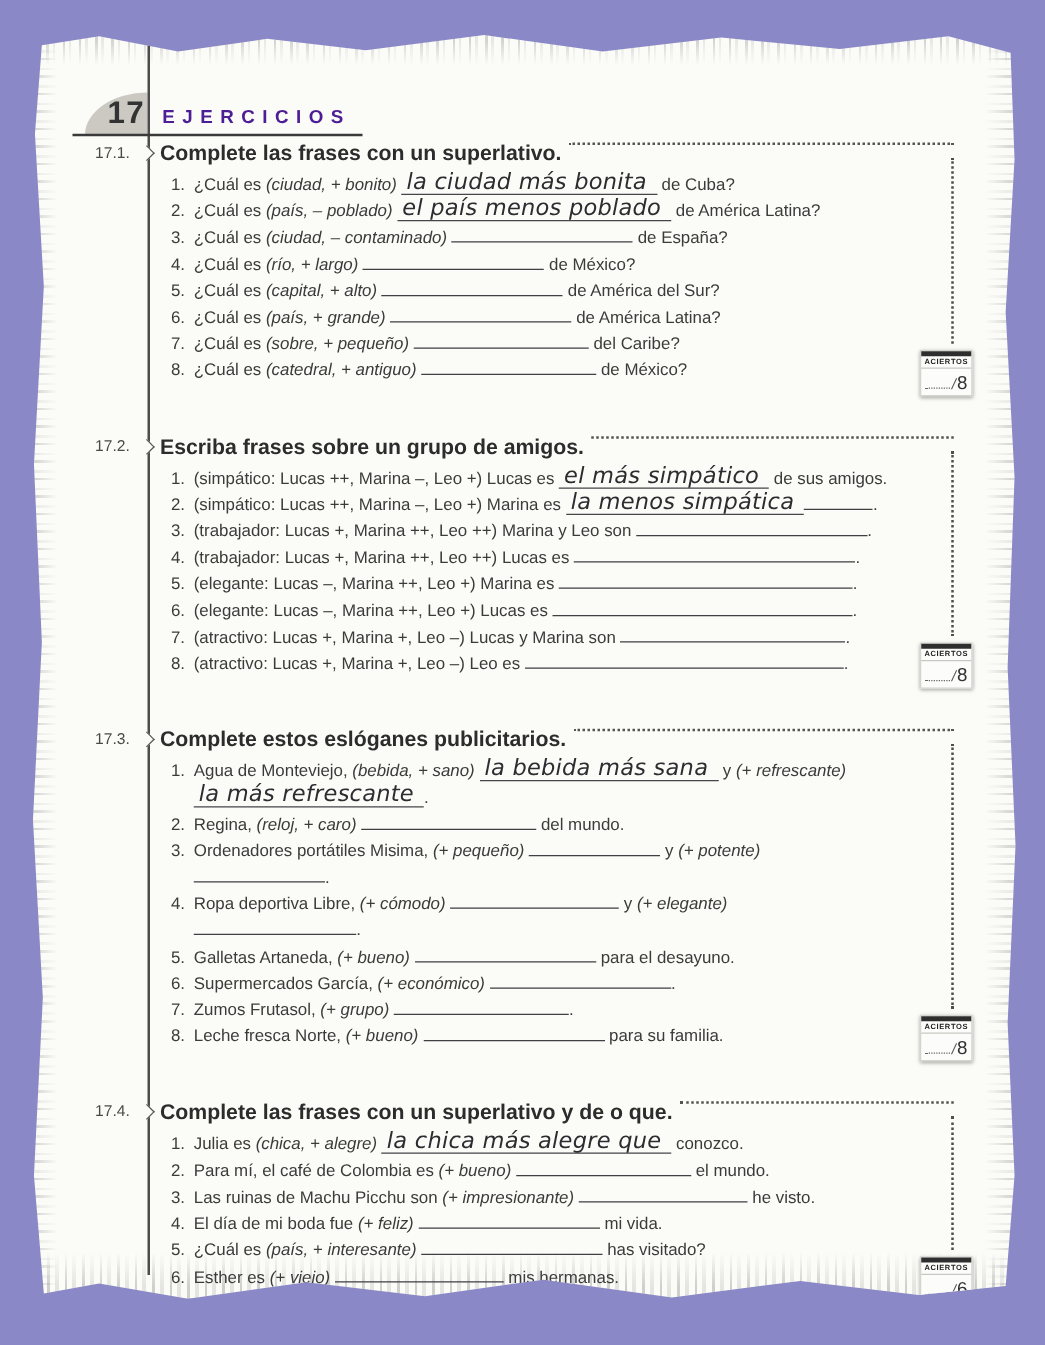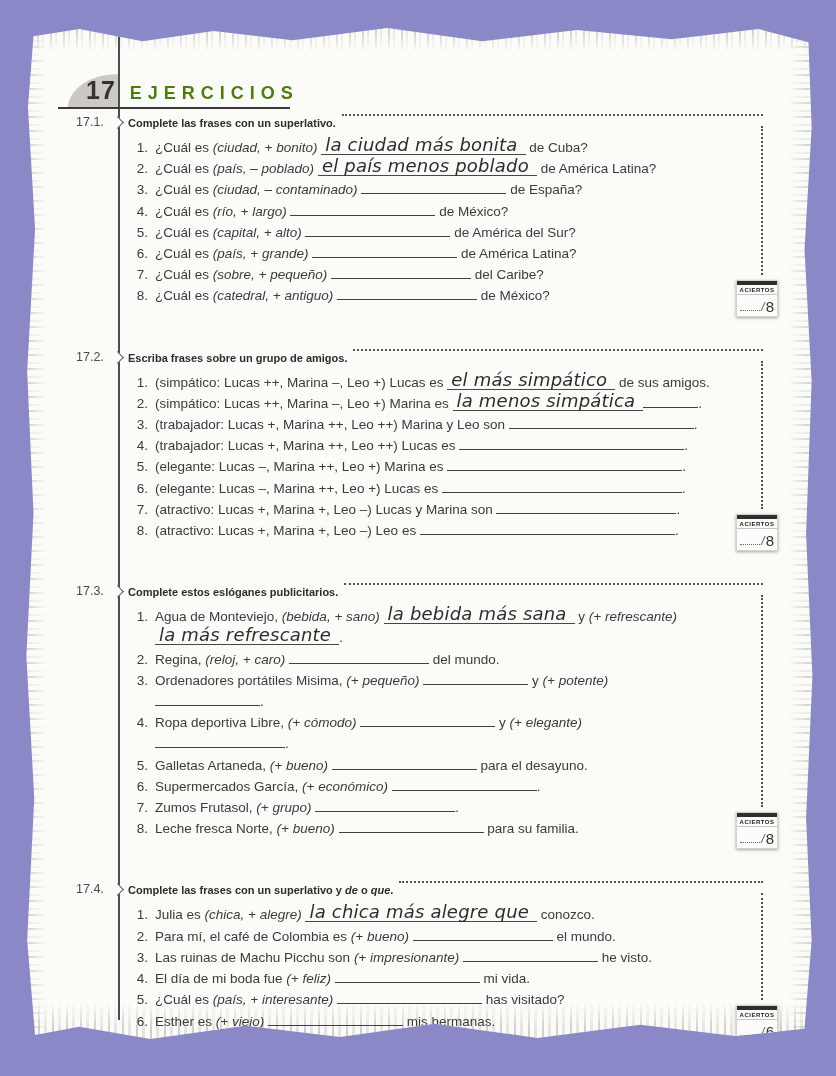--- a/index.html
+++ b/index.html
@@ -29,32 +29,32 @@
     background:repeating-linear-gradient(0deg,rgba(55,55,60,.22) 0 2px,transparent 2px 6px,
       rgba(55,55,60,.10) 6px 8px,transparent 8px 14px);
     -webkit-mask-image:linear-gradient(270deg,#000 25%,transparent);mask-image:linear-gradient(270deg,#000 25%,transparent);}
   
   .vrule{position:absolute;left:94px;top:2px;width:1.5px;height:992px;background:#4c4c4c;}
   .qcircle{position:absolute;left:44px;top:48px;width:50px;height:34px;background:#ccc9c3;
            border-top-left-radius:100%;}
   .header{position:absolute;left:34px;top:50px;width:232px;border-bottom:2px solid #3a3a3a;
           padding-bottom:2px;display:flex;align-items:baseline;}
   .chnum{font-size:25px;font-weight:bold;color:#333;margin-left:28px;letter-spacing:1px;}
-  .chtitle{font-size:18px;font-weight:bold;color:#4d7c0f;letter-spacing:6px;margin-left:14px;}
+  .chtitle{font-size:15px;font-weight:bold;color:#4c1d95;letter-spacing:6px;margin-left:14px;}
   
   .content{position:absolute;left:104px;top:88px;right:36px;}
   .section{position:relative;padding-right:64px;}
   .section + .section{margin-top:42px;}
   .sec-head{position:relative;display:flex;align-items:flex-start;margin-right:-49px;}
   .sec-label{position:absolute;left:-52px;top:1px;font-size:12.5px;color:#4a4a4a;}
   .chev{position:absolute;left:-15px;top:4px;width:8px;height:8px;border-top:1.5px solid #555;
         border-right:1.5px solid #555;transform:rotate(45deg);background:#fbfbf7;}
-  .sec-title{margin:0;font-size:11px;font-weight:bold;color:#2c2c2c;line-height:18px;}
+  .sec-title{margin:0;font-size:17px;font-weight:bold;color:#2c2c2c;line-height:18px;}
   .t-b{font-weight:bold;}
-  .t-bi{font-weight:bold;font-style:italic;}
+  .t-bi{font-weight:bold;}
   .leader{flex:1;border-bottom:2px dotted #555;margin:0 0 3px 6px;min-width:20px;}
   .rail{position:absolute;right:15px;top:12px;bottom:32px;border-left:2px dotted #4e4e4e;}
   .items{margin-top:5px;}
   .item{display:flex;font-size:13.5px;color:#3b3b3b;line-height:21.2px;}
   .item-num{width:20px;text-align:right;margin-right:7px;flex:none;}
   .item-body{flex:1;}
   .t-i{font-style:italic;}
   .t-hw{display:inline-block;font-family:"DejaVu Sans",sans-serif;font-style:italic;
         font-size:18px;letter-spacing:.2px;color:#2c2c31;line-height:17px;
         border-bottom:1.4px solid #45454a;padding:0 8px 1px 4px;position:relative;top:-1px;

